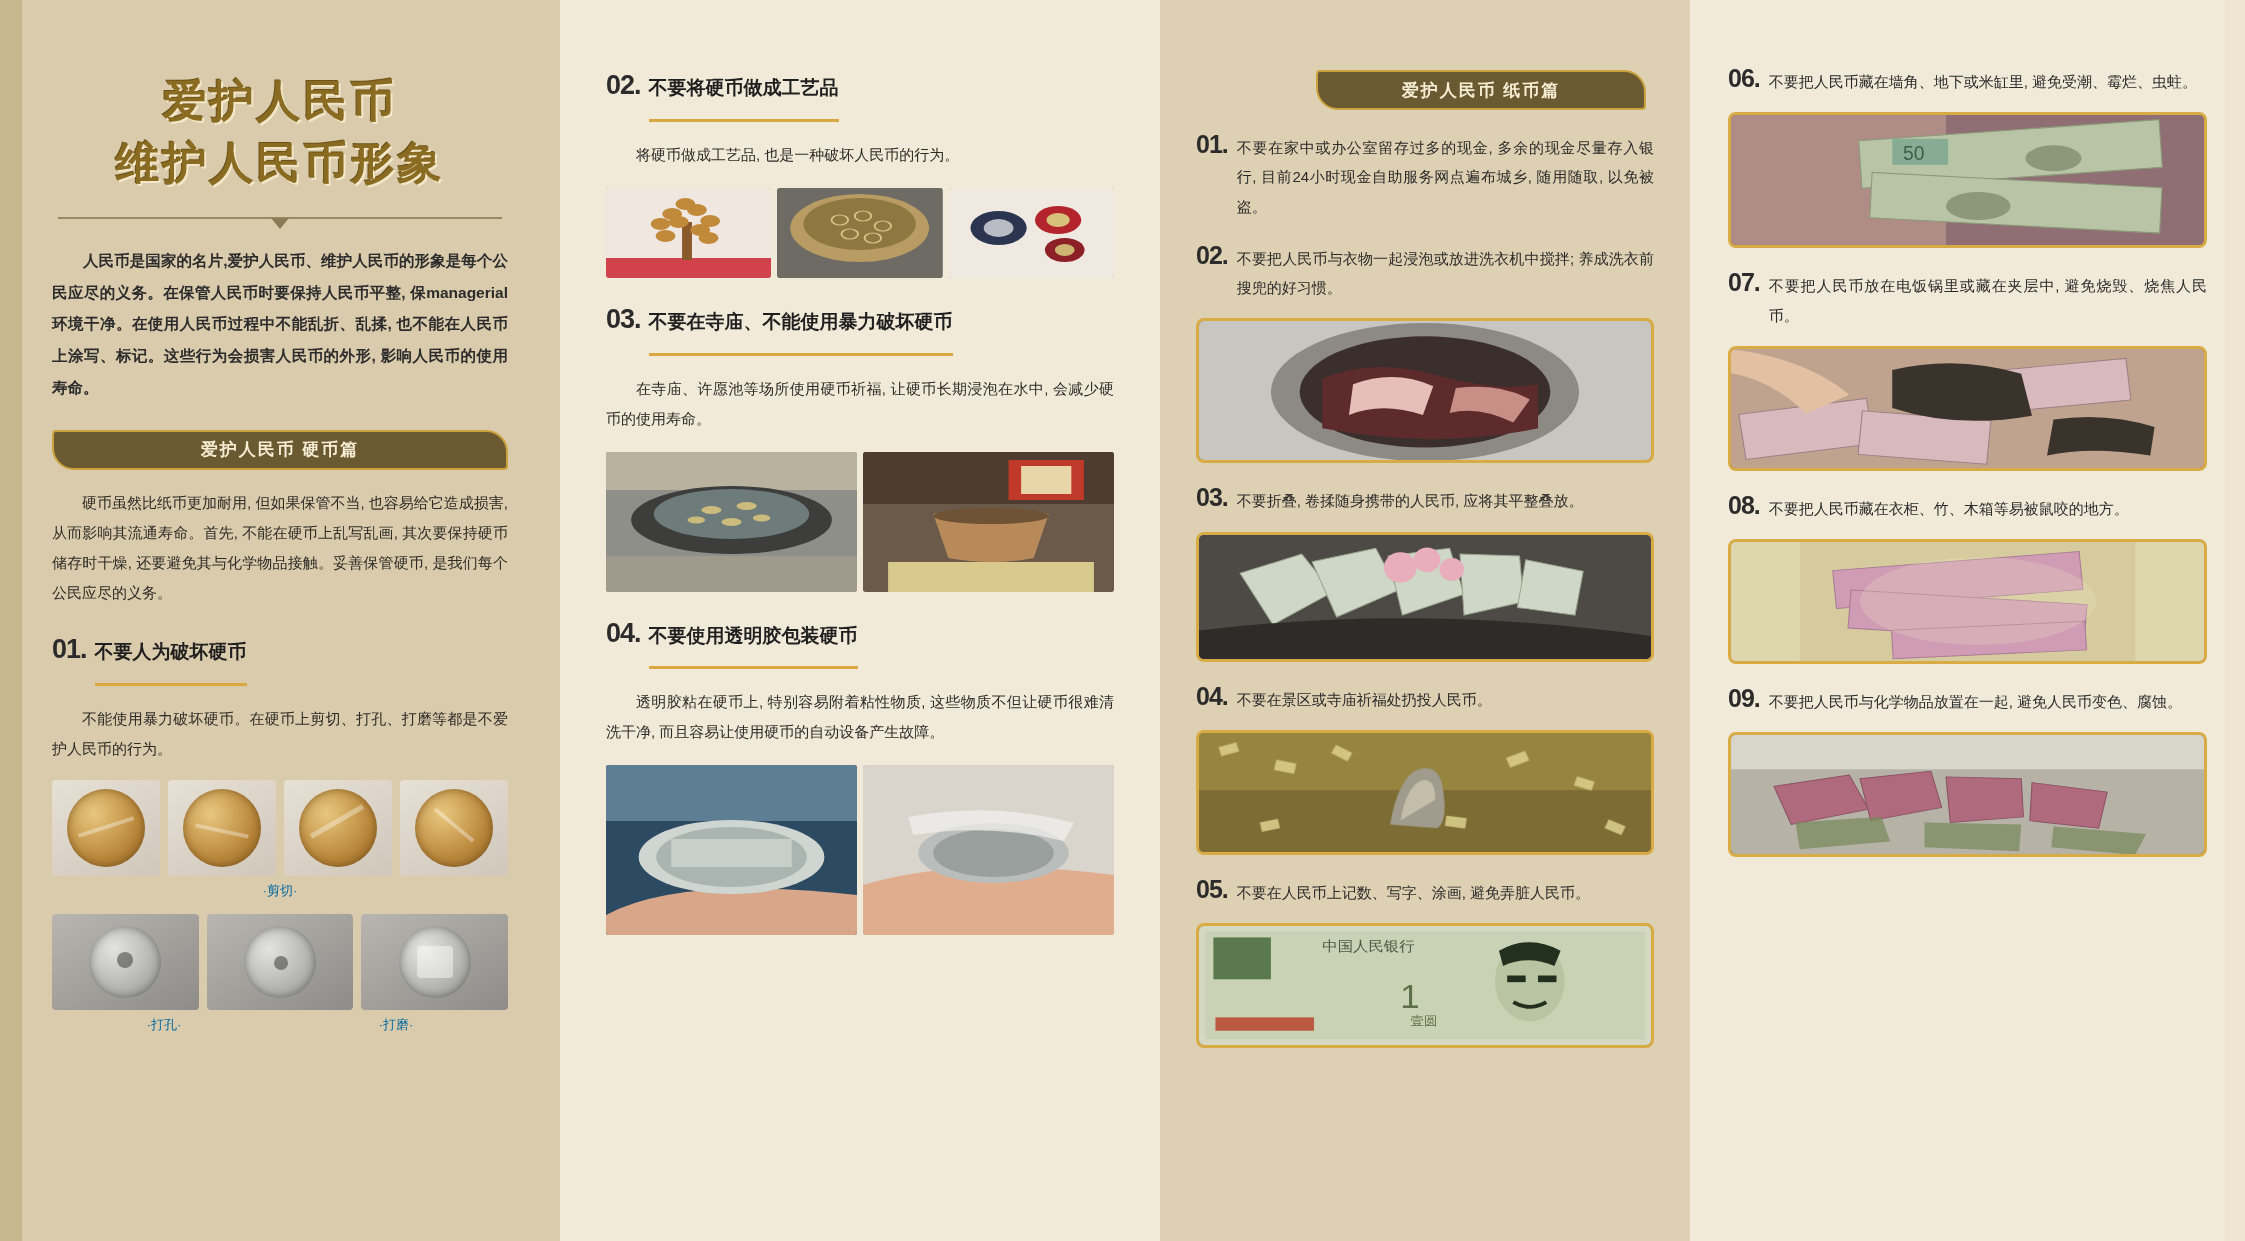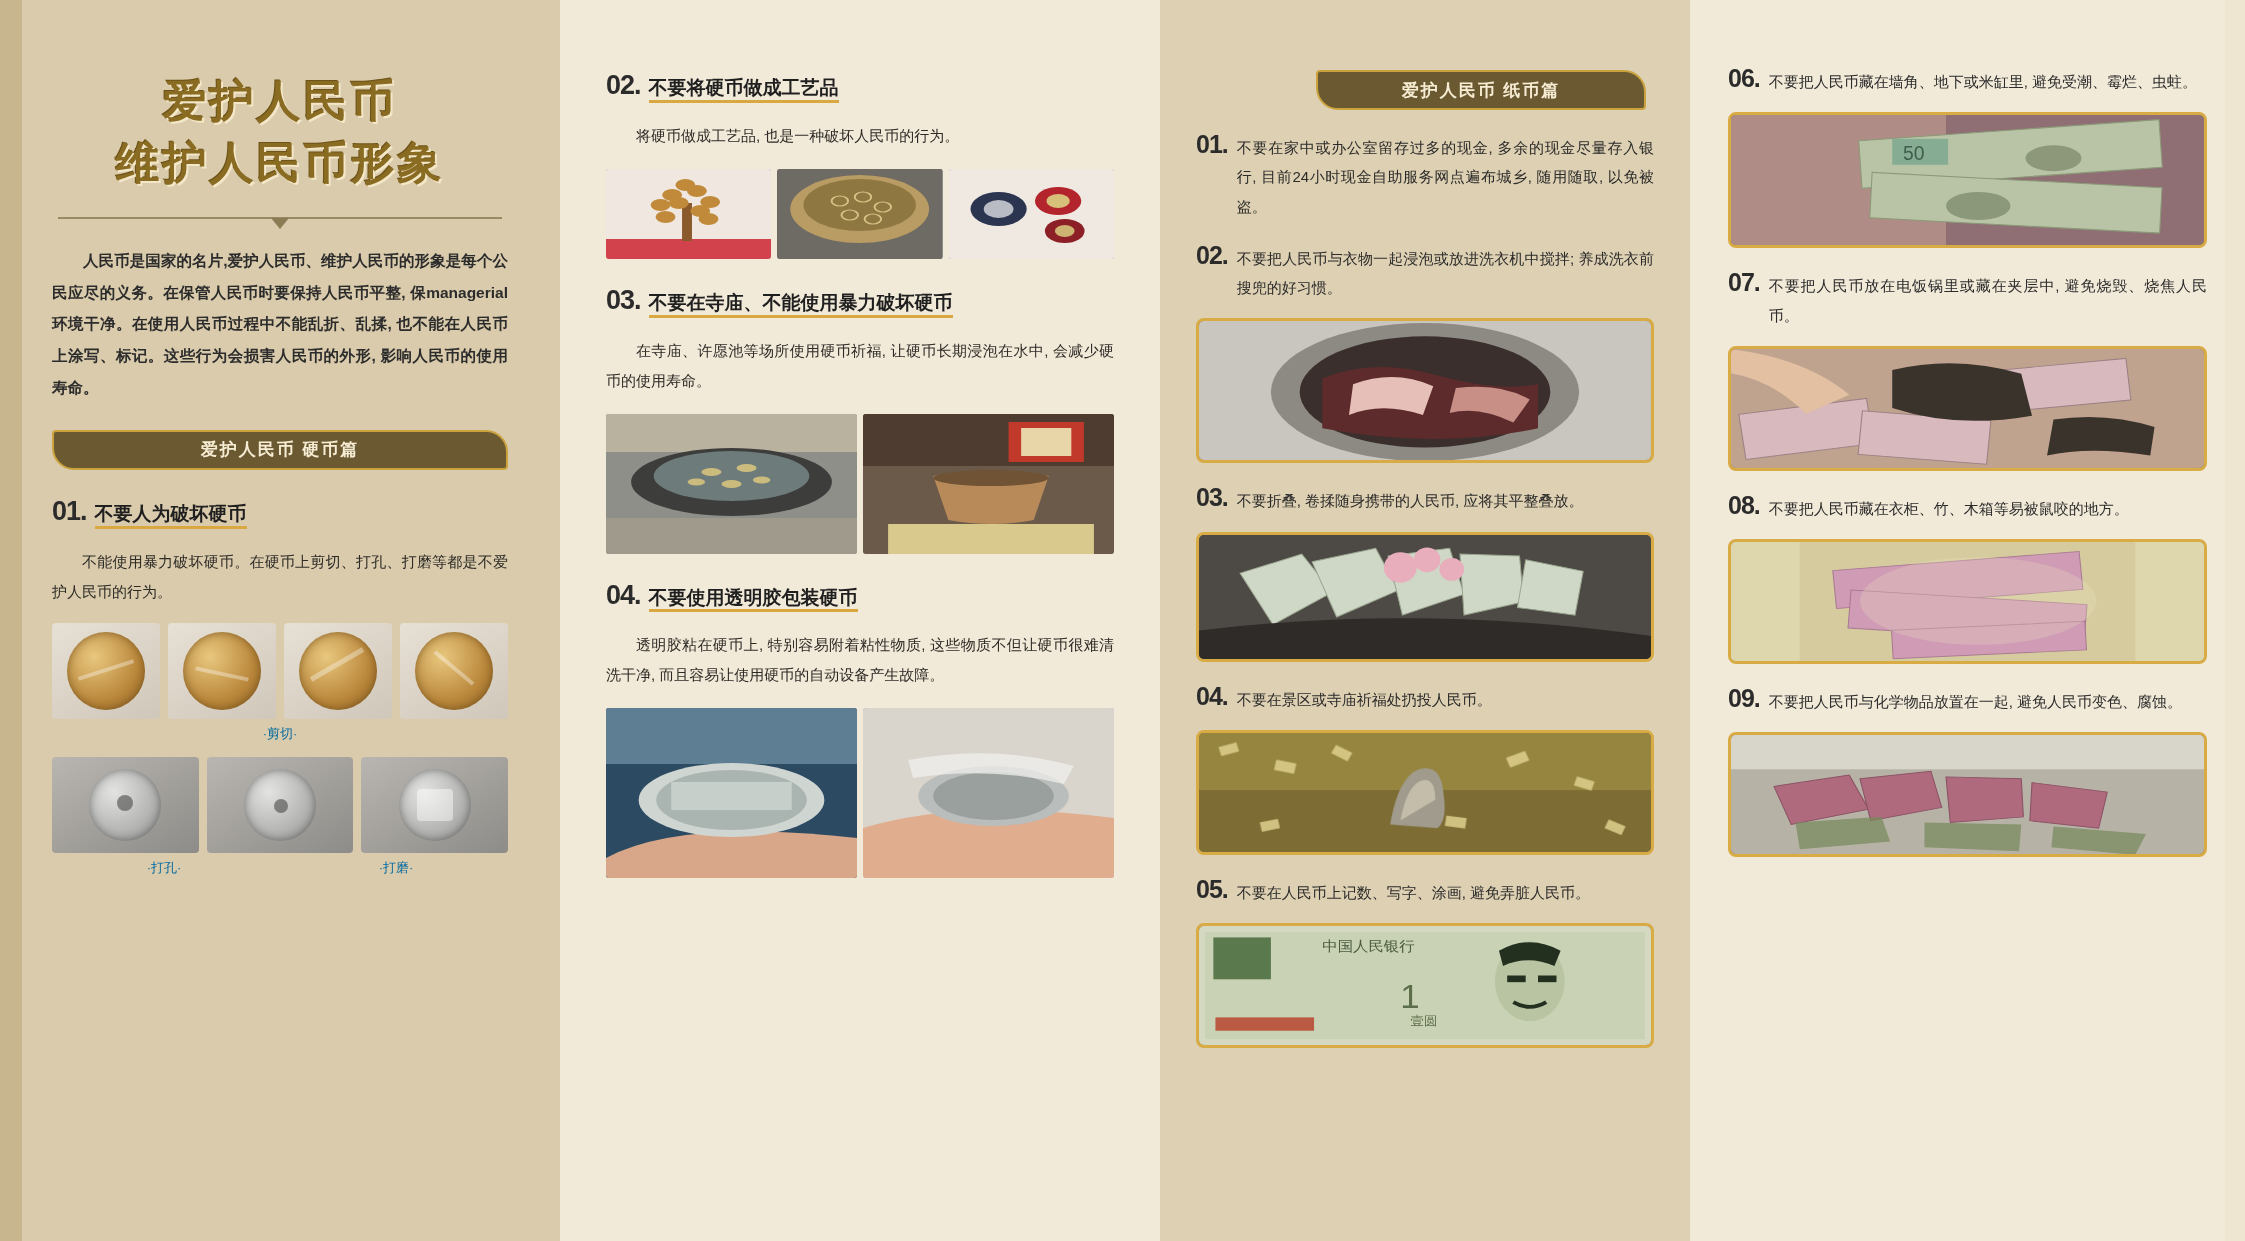--- a/index.html
+++ b/index.html
@@ -116,21 +116,21 @@
     font-weight: bold;
     color: #2b2b2b;
     letter-spacing: -1px;
     margin-right: 8px;
   }
   .numhead .htext {
     font-size: 19px;
     font-weight: bold;
     color: #1f1f1f;
     border-bottom: 3px solid #d9a841;
-    padding-bottom: 0;
+    padding-bottom: 19px;
     line-height: 1.2;
   }
 
   
   .item {
     display: flex;
     align-items: baseline;
     margin-top: 20px;
   }
   .item .num {
@@ -237,20 +237,21 @@
     </div>
 
     <div class="rule">
       <div class="tri"></div>
     </div>
 
     <div class="intro">人民币是国家的名片,爱护人民币、维护人民币的形象是每个公民应尽的义务。在保管人民币时要保持人民币平整, 保managerial环境干净。在使用人民币过程中不能乱折、乱揉, 也不能在人民币上涂写、标记。这些行为会损害人民币的外形, 影响人民币的使用寿命。</div>
 
     <div class="banner wide">爱护人民币  硬币篇</div>
 
+    <div class="para">硬币虽然比纸币更加耐用, 但如果保管不当, 也容易给它造成损害, 从而影响其流通寿命。首先, 不能在硬币上乱写乱画, 其次要保持硬币储存时干燥, 还要避免其与化学物品接触。妥善保管硬币, 是我们每个公民应尽的义务。</div>
 
     <div class="numhead">
       <span class="num">01.</span>
       <span class="htext">不要人为破坏硬币</span>
     </div>
     <div class="para">不能使用暴力破坏硬币。在硬币上剪切、打孔、打磨等都是不爱护人民币的行为。</div>
 
     <div class="coinrow">
       <div class="coincell gold">
           <div class="coin g">

